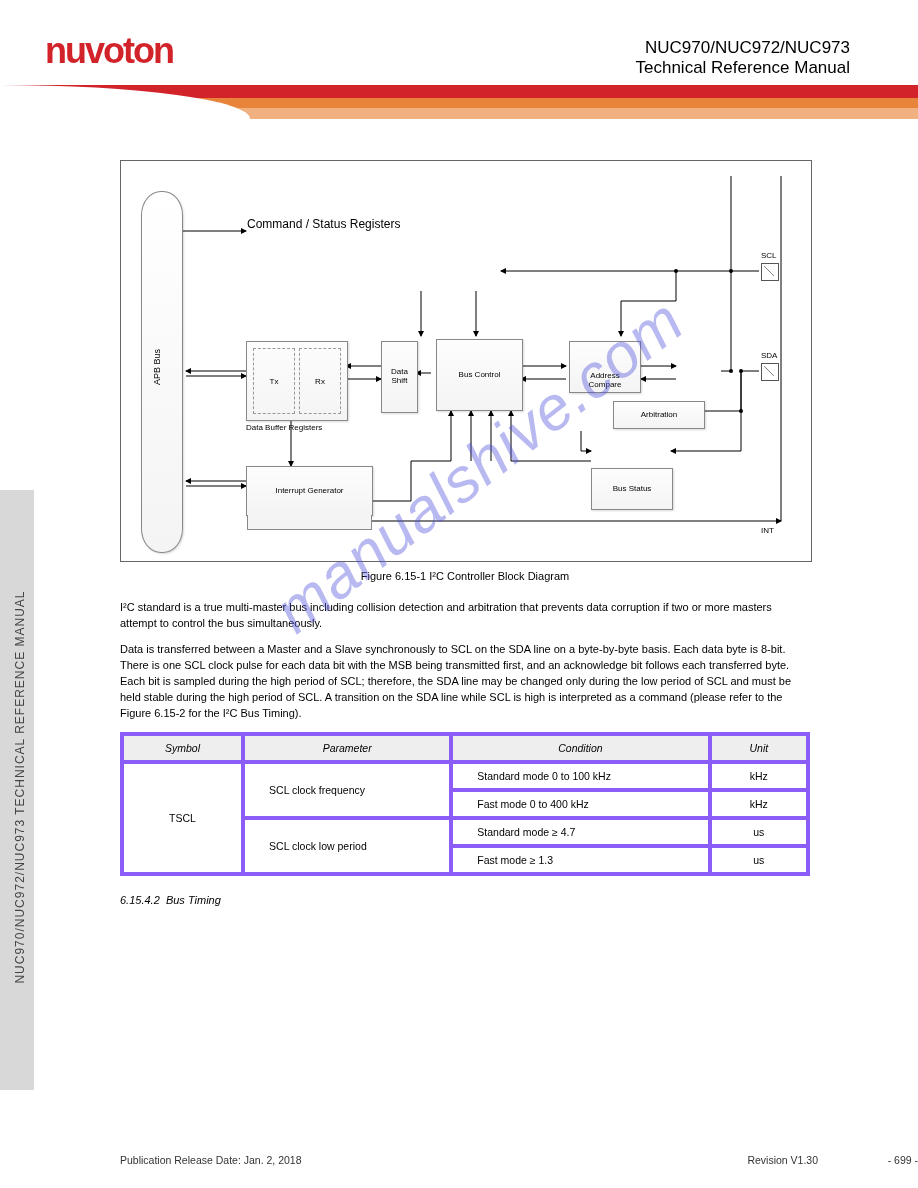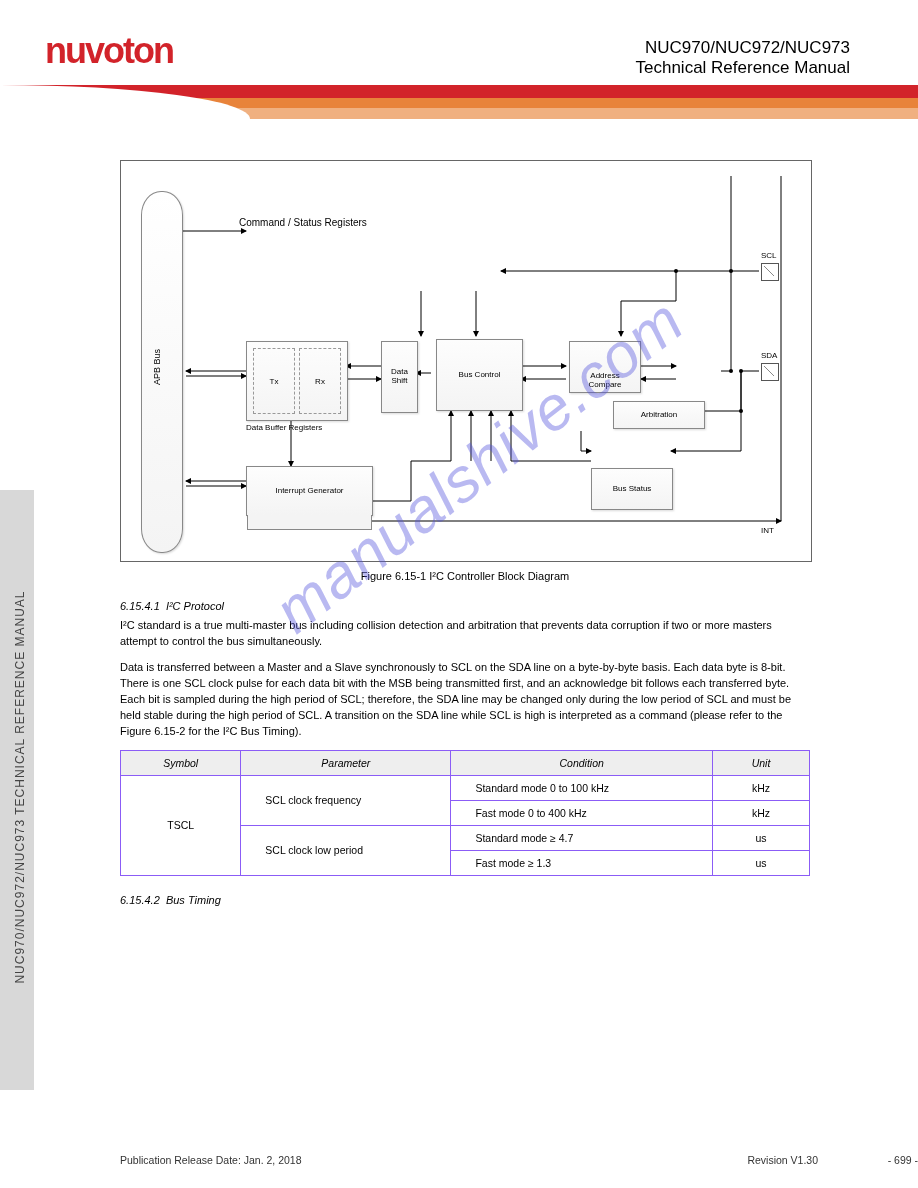--- a/index.html
+++ b/index.html
@@ -81,21 +81,21 @@
   .dbt { padding:2px 3px; line-height:1.1; }
   .apbbus { position:absolute; left:20px; top:30px; width:40px; height:360px; background:linear-gradient(#fff,#f4f4f4); border:1px solid #888; border-radius:20px/24px; box-shadow:1px 1px 2px rgba(0,0,0,.15); }
   .apbbus-text { position:absolute; left:-165px; top:170px; width:360px; transform:rotate(-90deg); font-size:9px; text-align:center; }
   .pad { position:absolute; width:16px; height:16px; border:1px solid #555; }
   .pad:after { content:""; position:absolute; left:2px; top:2px; width:10px; height:10px; background:linear-gradient(45deg,#fff 45%,#888 50%,#fff 55%),linear-gradient(-45deg,#fff 45%,#888 50%,#fff 55%); }
   .lbl { position:absolute; font-size:8px; }
   .caption { font-size: 11px; text-align:center; margin-bottom:18px; }
   .sub-h { font-style: italic; font-size:11px; margin:18px 0 6px 0; }
   .body-text { font-size:11px; line-height:1.45; margin-bottom:10px; }
   table.i2c { border-collapse: collapse; width: 690px; font-size:10.5px; }
-  table.i2c th, table.i2c td { border:1px solid #8b5cf6; padding:6px 24px; vertical-align:middle; }
+  table.i2c th, table.i2c td { border:4px solid #8b5cf6; padding:6px 24px; vertical-align:middle; }
   table.i2c th { background:#eee; text-align:center; font-weight:normal; font-style:italic; }
   .wm {
     position:absolute; left:110px; top:270px; font-size:62px; color:rgba(80,80,220,.4);
     transform:rotate(-38deg); font-family:Arial,sans-serif; letter-spacing:1px; pointer-events:none; font-style:italic;
   }
   svg.diagram-lines { position:absolute; left:0; top:0; width:690px; height:400px; }
   .footer {
     position:absolute; left:0; bottom:22px; width:918px; font-size:10.5px; text-align:right; color:#333;
   }
   .footer-left { position:absolute; left:120px; }
@@ -192,21 +192,21 @@
         <circle cx="620" cy="210" r="2" fill="#000"></circle>
         <circle cx="620" cy="250" r="2" fill="#000"></circle>
         <circle cx="555" cy="110" r="2" fill="#000"></circle>
       </svg>
 
       <div class="apbbus">
         <div class="apbbus-text">APB Bus</div>
       </div>
 
 
-      <div style="position:absolute;left:118px;top:56px;font-size:10px;">Command /
+      <div style="position:absolute;left:126px;top:56px;font-size:12px;">Command /
 Status Registers</div>
 
       <div class="db" style="left:125px;top:180px;width:100px;height:78px;">
         <div style="position:absolute;left:6px;top:6px;width:40px;height:64px;border:1px dashed #999;font-size:8px;display:flex;align-items:center;justify-content:center;">Tx</div>
         <div style="position:absolute;left:52px;top:6px;width:40px;height:64px;border:1px dashed #999;font-size:8px;display:flex;align-items:center;justify-content:center;">Rx</div>
       </div>
       <div class="lbl" style="left:125px;top:262px;">Data Buffer Registers</div>
 
       <div class="db" style="left:260px;top:180px;width:35px;height:70px;">
           <div class="dbt">Data
@@ -240,23 +240,20 @@
 
       <div class="pad" style="left:640px;top:102px;"></div>
       <div class="lbl" style="left:640px;top:90px;">SCL</div>
 
       <div class="pad" style="left:640px;top:202px;"></div>
       <div class="lbl" style="left:640px;top:190px;">SDA</div>
     </div>
 
     <div class="caption">Figure 6.15-1 I²C Controller Block Diagram</div>
 
-    <div class="sub-h">
-      <span>6.15.4.1</span>&nbsp;&nbsp;<span>I²C Protocol</span>
-    </div>
     <div class="body-text">I²C standard is a true multi-master bus including collision detection and arbitration that prevents data corruption if two or more masters attempt to control the bus simultaneously.</div>
     <div class="body-text">Data is transferred between a Master and a Slave synchronously to SCL on the SDA line on a byte-by-byte basis. Each data byte is 8-bit. There is one SCL clock pulse for each data bit with the MSB being transmitted first, and an acknowledge bit follows each transferred byte. Each bit is sampled during the high period of SCL; therefore, the SDA line may be changed only during the low period of SCL and must be held stable during the high period of SCL. A transition on the SDA line while SCL is high is interpreted as a command (please refer to the Figure 6.15-2 for the I²C Bus Timing).</div>
 
     <table class="i2c">
       <tbody>
           <tr>
         <th>Symbol</th>
         <th>Parameter</th>
         <th>Condition</th>
         <th>Unit</th>

